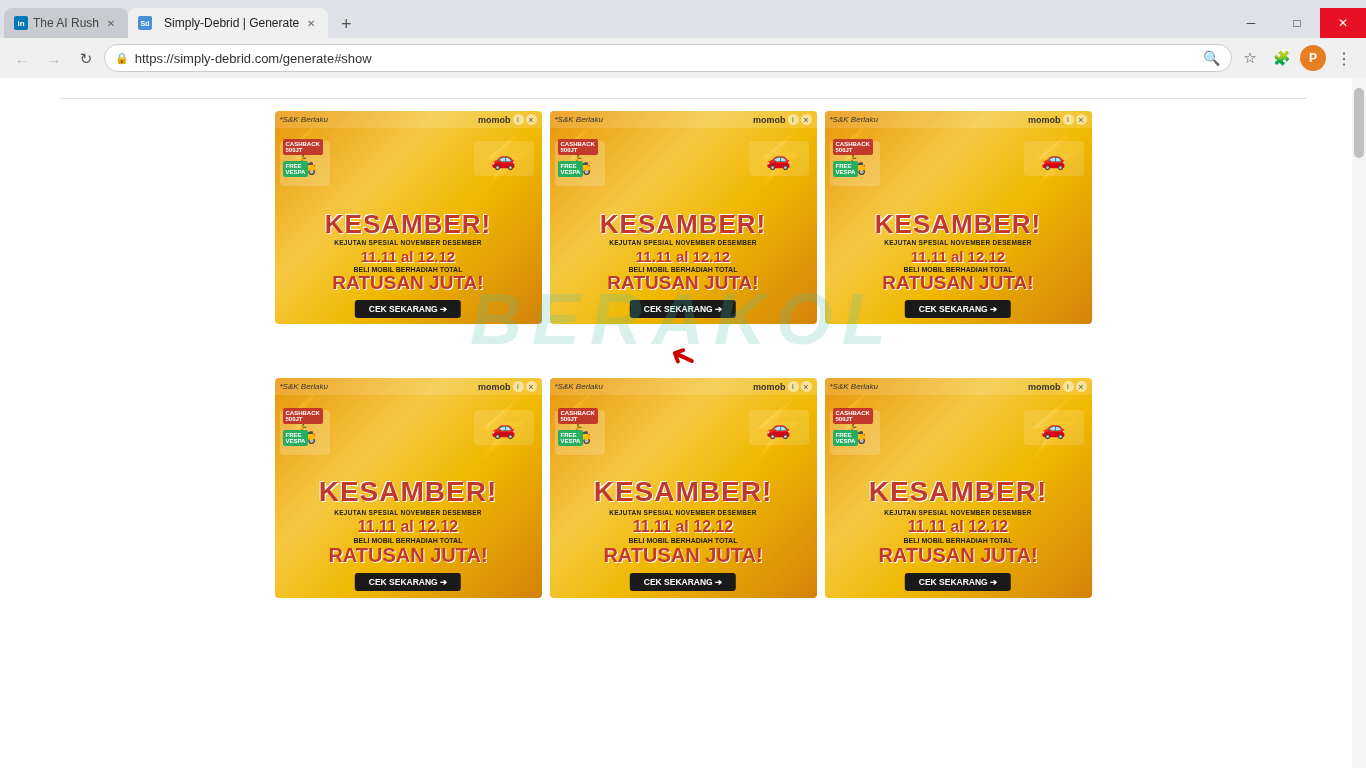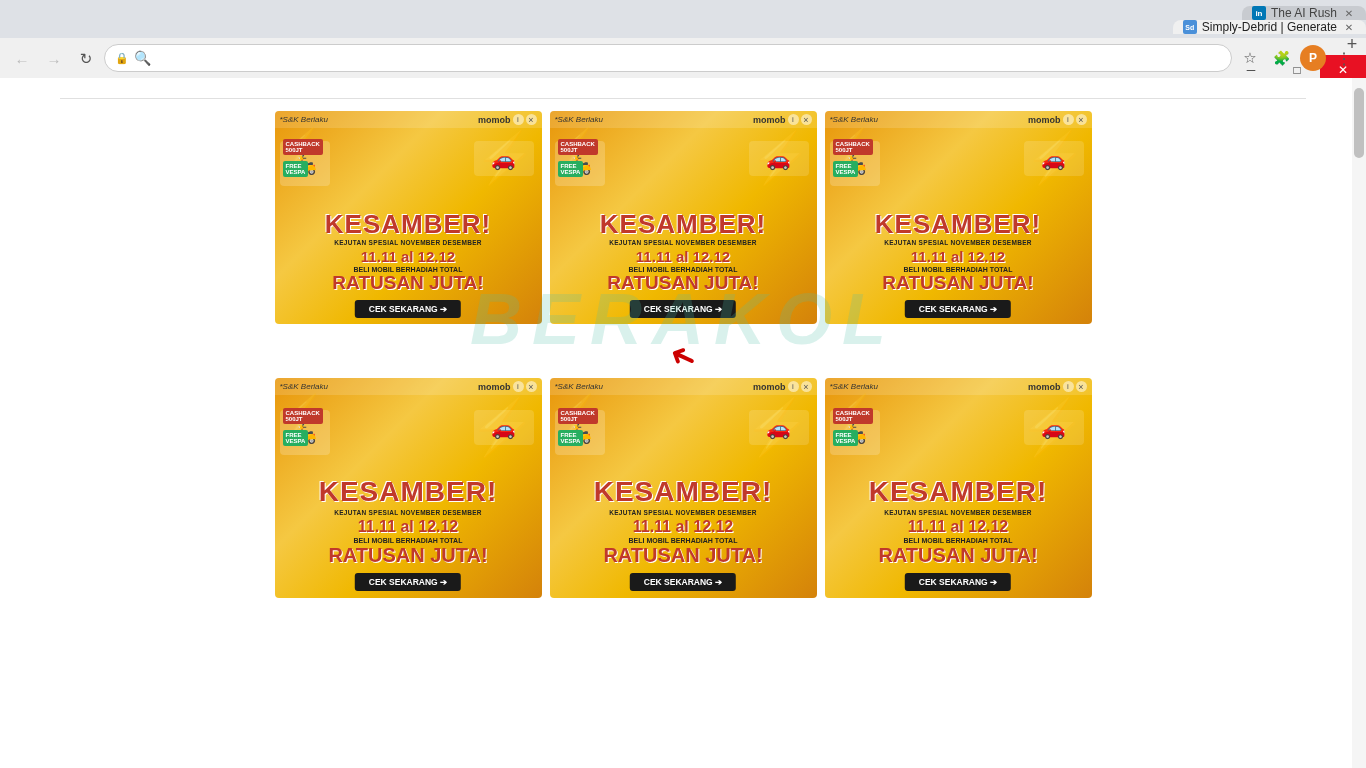--- a/index.html
+++ b/index.html
@@ -6,21 +6,20 @@
     body { font-family: Arial, sans-serif; background: #f5f5f5; width: 1366px; height: 768px; overflow: hidden; }
 
     
     .tab-bar {
       display: flex;
       align-items: flex-end;
       background: #dee1e6;
       padding-top: 6px;
       padding-left: 4px;
       height: 38px;
-      flex-direction: column;
     }
     .tab {
       display: flex;
       align-items: center;
       padding: 0 12px;
       height: 30px;
       border-radius: 8px 8px 0 0;
       font-size: 12px;
       color: #444;
       cursor: pointer;
@@ -43,21 +42,21 @@
   <div class="tab-bar" style="display:flex; align-items:flex-end; background:#dee1e6; padding-top:6px; padding-left:4px; height:38px;">
 
     <div class="tab inactive" style="display:flex;align-items:center;padding:0 10px;height:30px;border-radius:8px 8px 0 0;font-size:12px;color:#444;cursor:pointer;gap:5px;background:#c8cbd0;">
       <div style="width:14px;height:14px;background:#0077b5;border-radius:2px;display:flex;align-items:center;justify-content:center;font-size:8px;color:white;font-weight:bold;">in</div>
       <span style="max-width:110px;overflow:hidden;white-space:nowrap;text-overflow:ellipsis;">The AI Rush</span>
       <div style="width:14px;height:14px;border-radius:50%;display:flex;align-items:center;justify-content:center;font-size:10px;color:#666;cursor:pointer;">✕</div>
     </div>
 
     <div class="tab active" style="display:flex;align-items:center;padding:0 10px;height:30px;border-radius:8px 8px 0 0;font-size:12px;color:#222;cursor:pointer;gap:5px;background:#f0f0f0;">
       <div style="width:14px;height:14px;background:#4a90d9;border-radius:2px;display:flex;align-items:center;justify-content:center;font-size:7px;color:white;font-weight:bold;">Sd</div>
-      <span style="max-width:140px;overflow:hidden;white-space:nowrap;text-overflow:ellipsis;">Simply-Debrid | Generate</span>
+      <span style="max-width:140px;overflow:hidden;white-space:nowrap;text-overflow:ellipsis;margin-left:7px;">Simply-Debrid | Generate</span>
       <div style="width:14px;height:14px;border-radius:50%;display:flex;align-items:center;justify-content:center;font-size:10px;color:#666;cursor:pointer;">✕</div>
     </div>
 
     <div style="width:28px;height:28px;display:flex;align-items:center;justify-content:center;font-size:18px;color:#555;cursor:pointer;margin-left:4px;">+</div>
 
     <div style="flex:1;"></div>
 
     <div style="display:flex;align-items:center;">
       <div style="width:46px;height:30px;display:flex;align-items:center;justify-content:center;font-size:12px;color:#333;cursor:pointer;">─</div>
       <div style="width:46px;height:30px;display:flex;align-items:center;justify-content:center;font-size:12px;color:#333;cursor:pointer;">□</div>
@@ -65,20 +64,21 @@
     </div>
   </div>
 
   <div style="display:flex;align-items:center;background:#f0f0f0;padding:4px 8px;height:40px;gap:4px;">
     <button style="width:28px;height:28px;border-radius:50%;border:none;background:transparent;display:flex;align-items:center;justify-content:center;cursor:pointer;font-size:15px;color:#bbb;line-height:1;">←</button>
     <button style="width:28px;height:28px;border-radius:50%;border:none;background:transparent;display:flex;align-items:center;justify-content:center;cursor:pointer;font-size:15px;color:#bbb;line-height:1;">→</button>
     <button style="width:28px;height:28px;border-radius:50%;border:none;background:transparent;display:flex;align-items:center;justify-content:center;cursor:pointer;font-size:15px;color:#555;line-height:1;">↻</button>
 
     <div style="flex:1;height:28px;border-radius:14px;border:1px solid #ccc;background:white;display:flex;align-items:center;padding:0 10px;font-size:13px;color:#333;gap:6px;cursor:text;">
       <span style="font-size:11px;color:#444;">🔒</span>
+      <span style="flex:1;font-size:13px;color:#333;">https://simply-debrid.com/generate#show</span>
       <span style="font-size:14px;color:#666;">🔍</span>
     </div>
 
     <button style="width:28px;height:28px;border-radius:50%;border:none;background:transparent;display:flex;align-items:center;justify-content:center;cursor:pointer;font-size:15px;color:#555;">☆</button>
     <button style="width:28px;height:28px;border-radius:50%;border:none;background:transparent;display:flex;align-items:center;justify-content:center;cursor:pointer;font-size:14px;color:#555;">🧩</button>
     <div style="width:26px;height:26px;border-radius:50%;background:#e67e22;display:flex;align-items:center;justify-content:center;font-size:12px;color:white;font-weight:bold;cursor:pointer;">P</div>
     <button style="width:28px;height:28px;border-radius:50%;border:none;background:transparent;display:flex;align-items:center;justify-content:center;cursor:pointer;font-size:16px;color:#555;">⋮</button>
   </div>
 </div>
 

